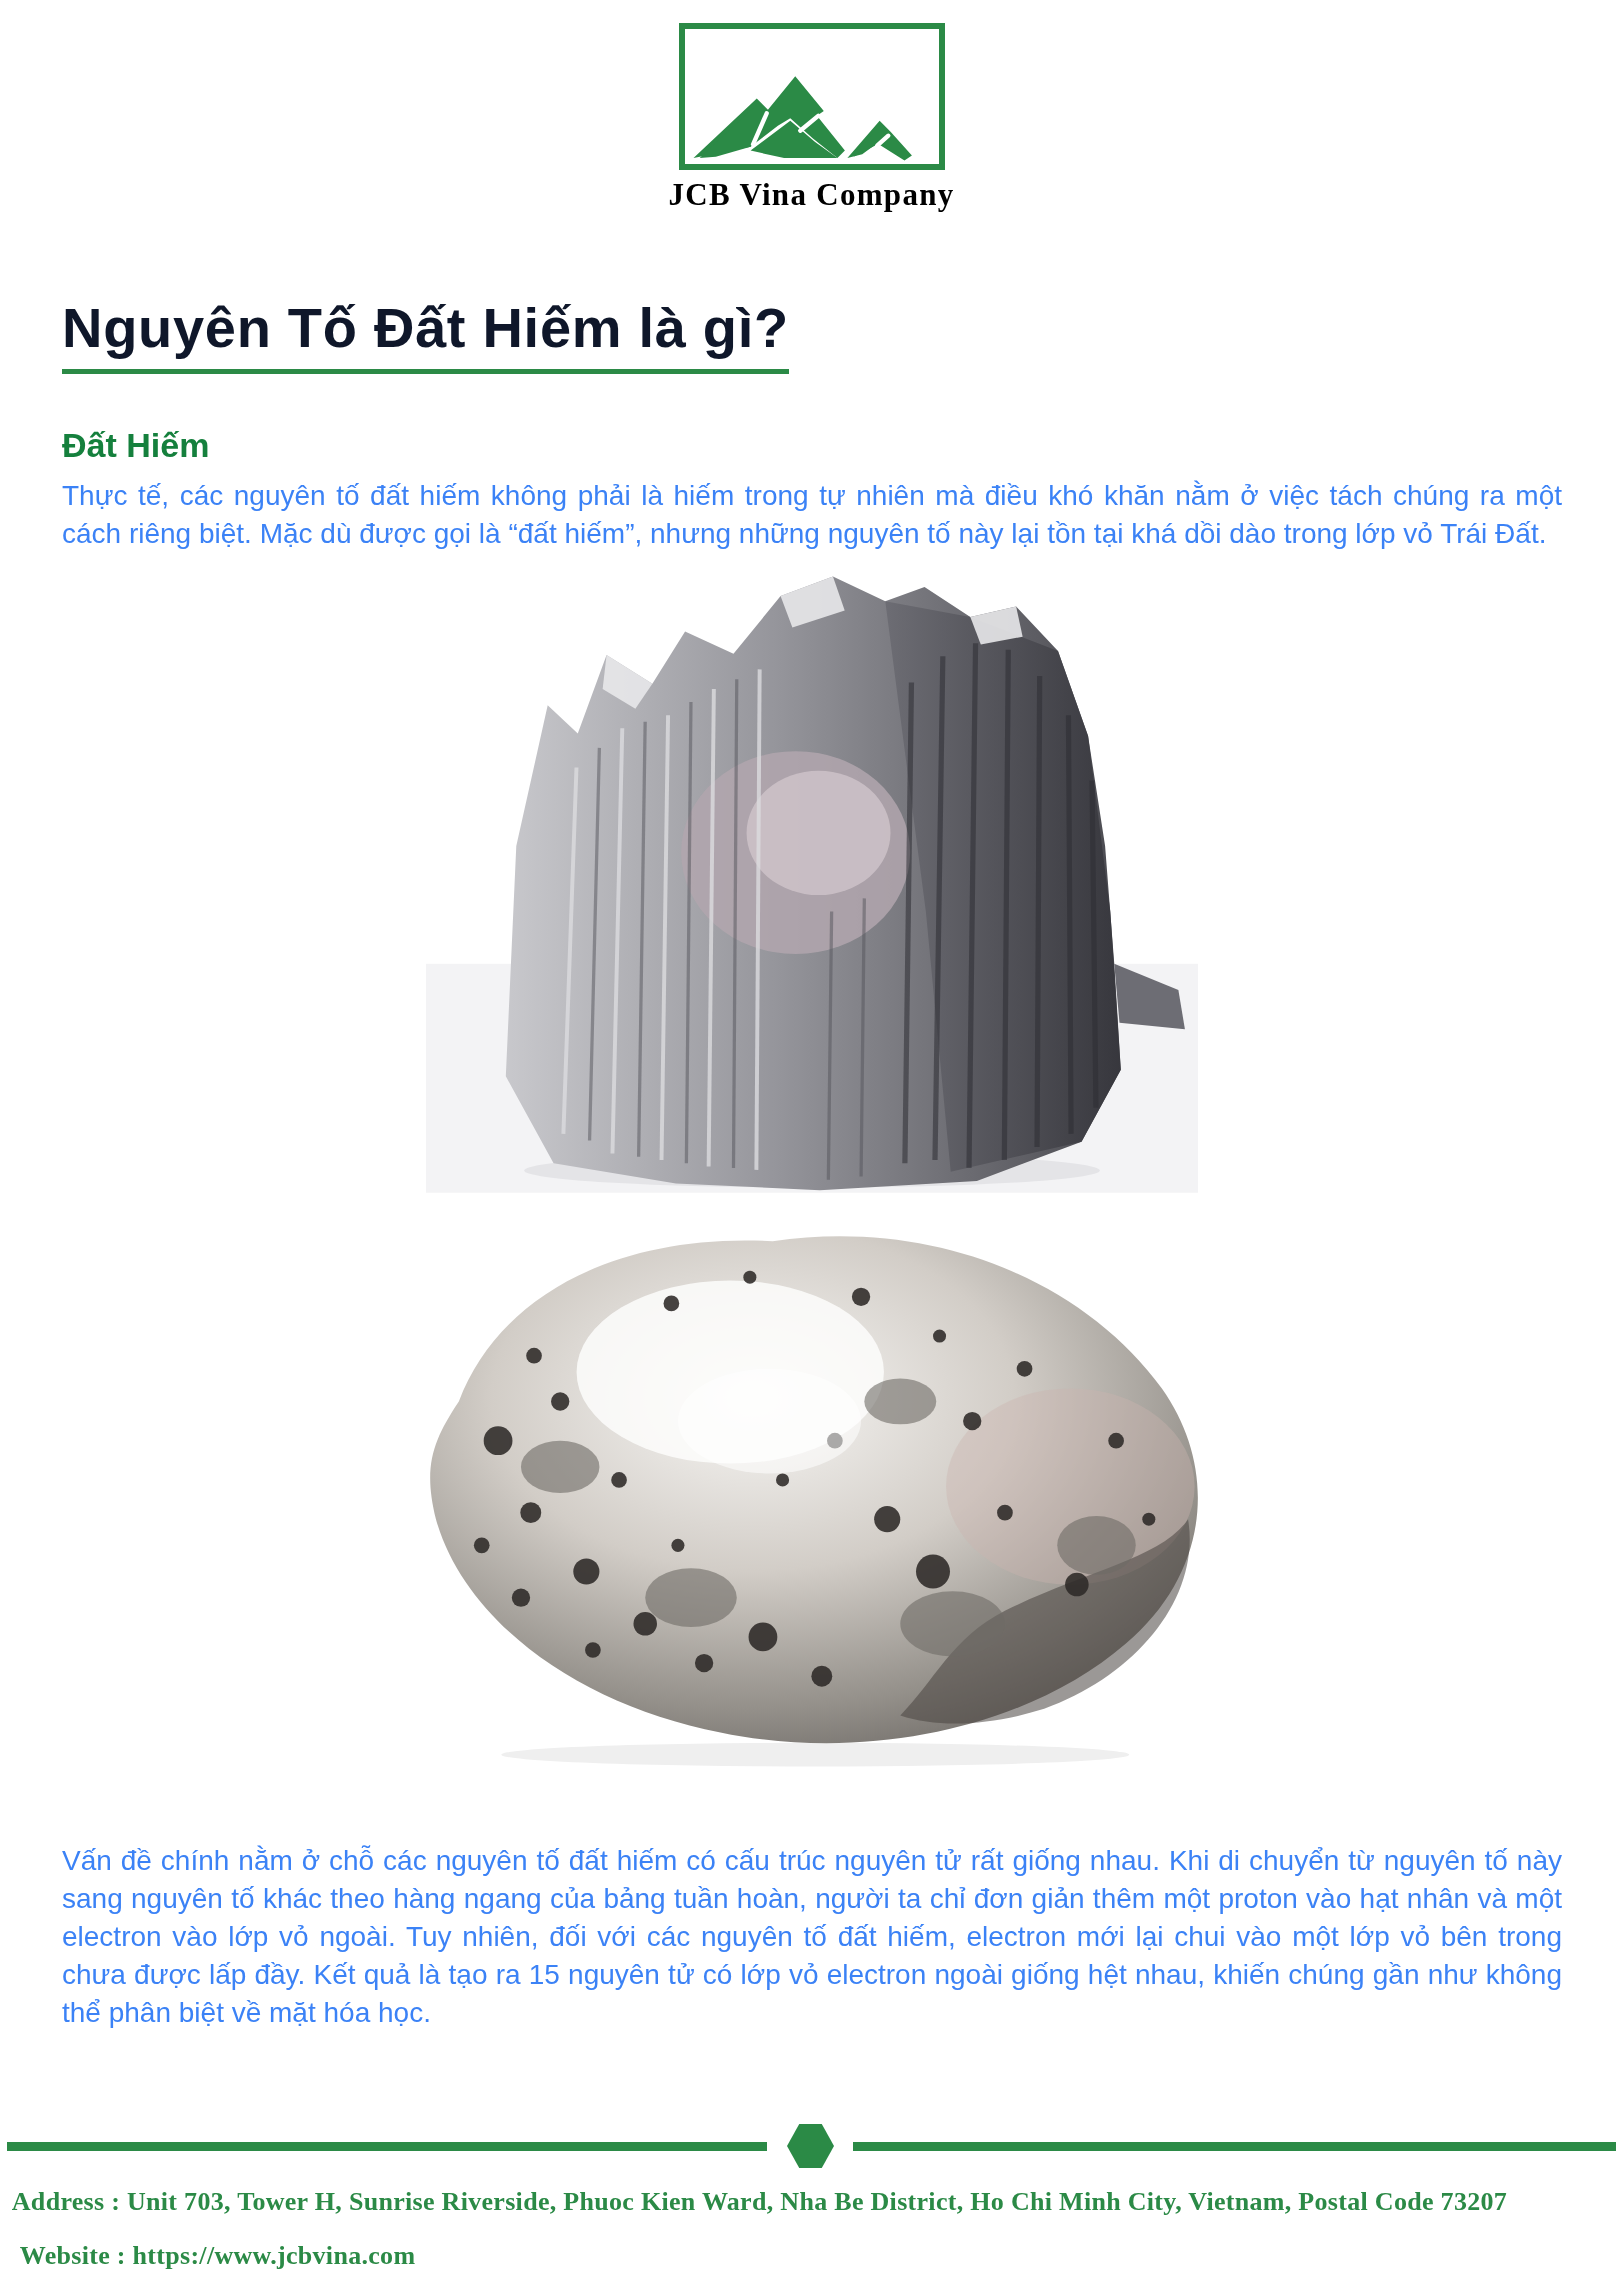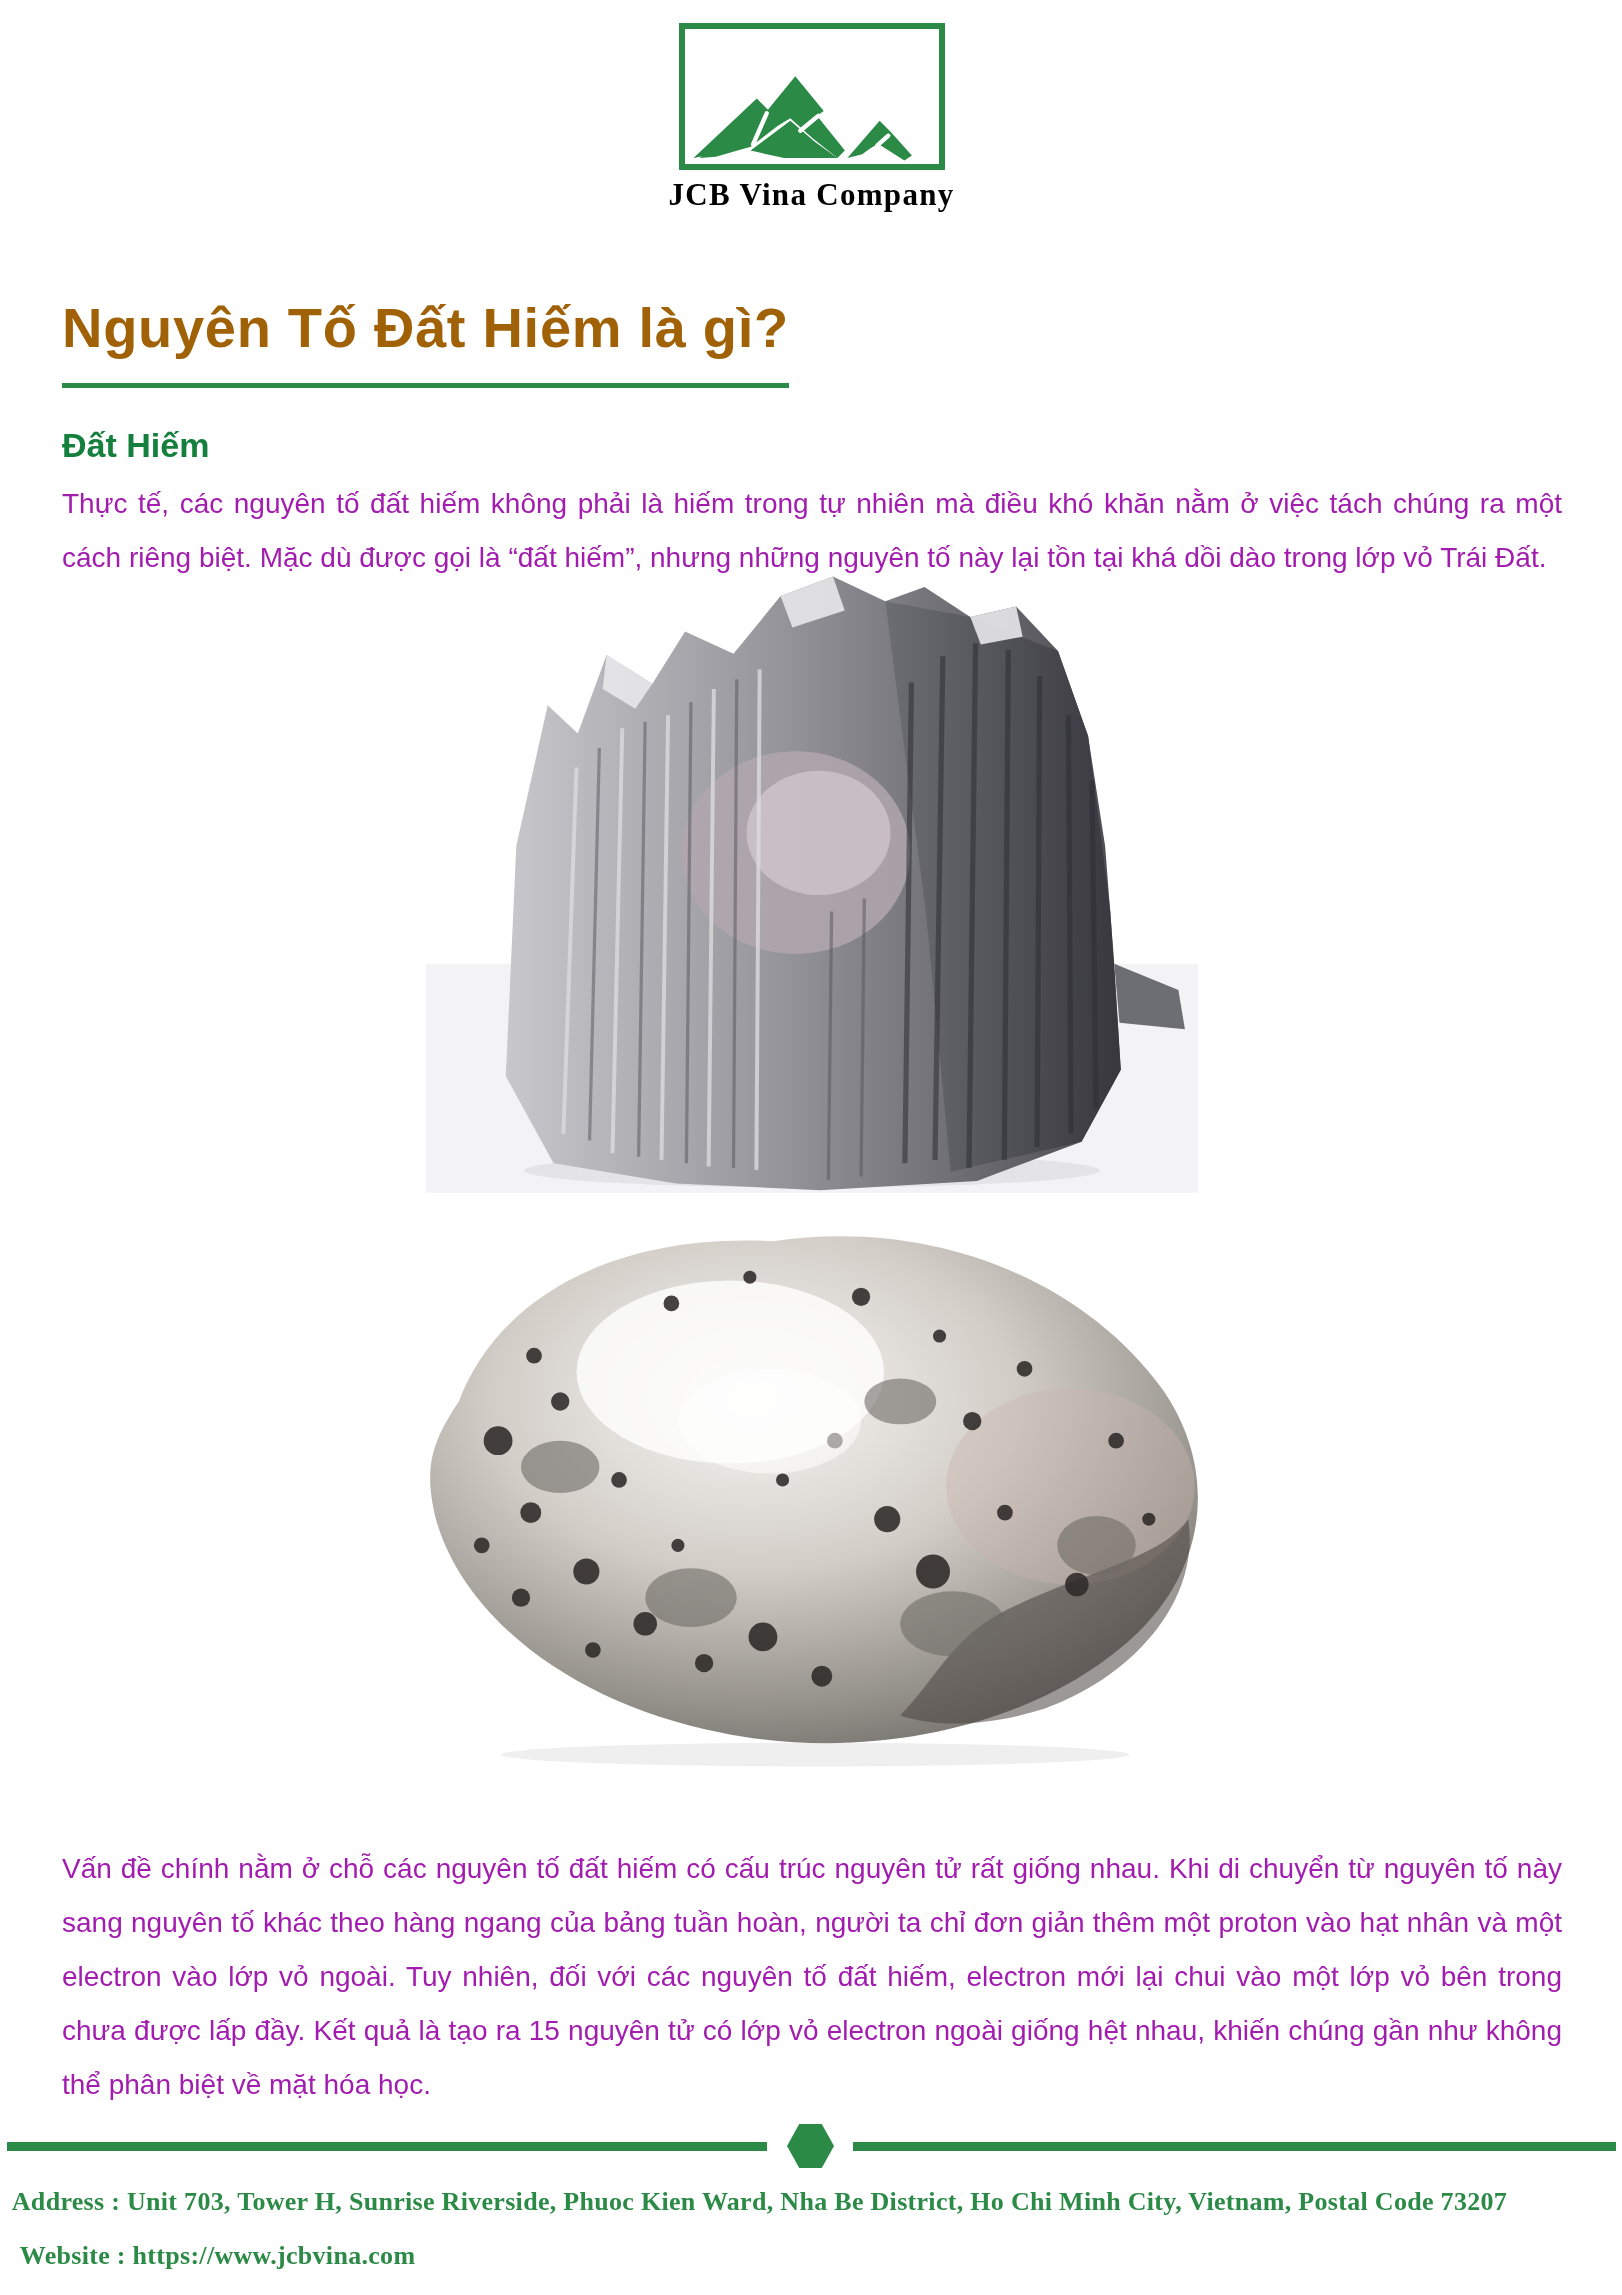--- a/index.html
+++ b/index.html
@@ -28,34 +28,34 @@
     font-family:"Liberation Serif", serif;
     font-weight:bold;
     font-size:31px;
     letter-spacing:1.3px;
     color:#000000;
     white-space:nowrap;
   }
   
   .article-title{
     position:absolute; top:259px; left:62px;
-    font-size:56px; font-weight:bold; color:#a16207;
+    font-size:56px; font-weight:bold; color:#0f172a;
     line-height:1.1; letter-spacing:0.7px;
-    padding-bottom:25px;
+    padding-bottom:11px;
     border-bottom:5.9px solid #2B8A46;
     white-space:nowrap;
   }
   .section-heading{
     position:absolute; top:398px; left:62px;
     font-size:34px; font-weight:bold; color:#15803d;
     white-space:nowrap;
   }
   .body-para{
     position:absolute; left:62px; width:1500px;
-    font-size:28px; line-height:54px; color:#a21caf;
+    font-size:28px; line-height:38px; color:#3b82f6;
     text-align:justify;
   }
   .para-1{top:449px;}
   .para-2{top:1814px;}
   
   .photo{
     position:absolute; left:50%; transform:translateX(-50%);
   }
   .photo-1{top:571px; width:772px; height:622px;}
   .photo-2{top:1205px; width:896px; height:563px;}

